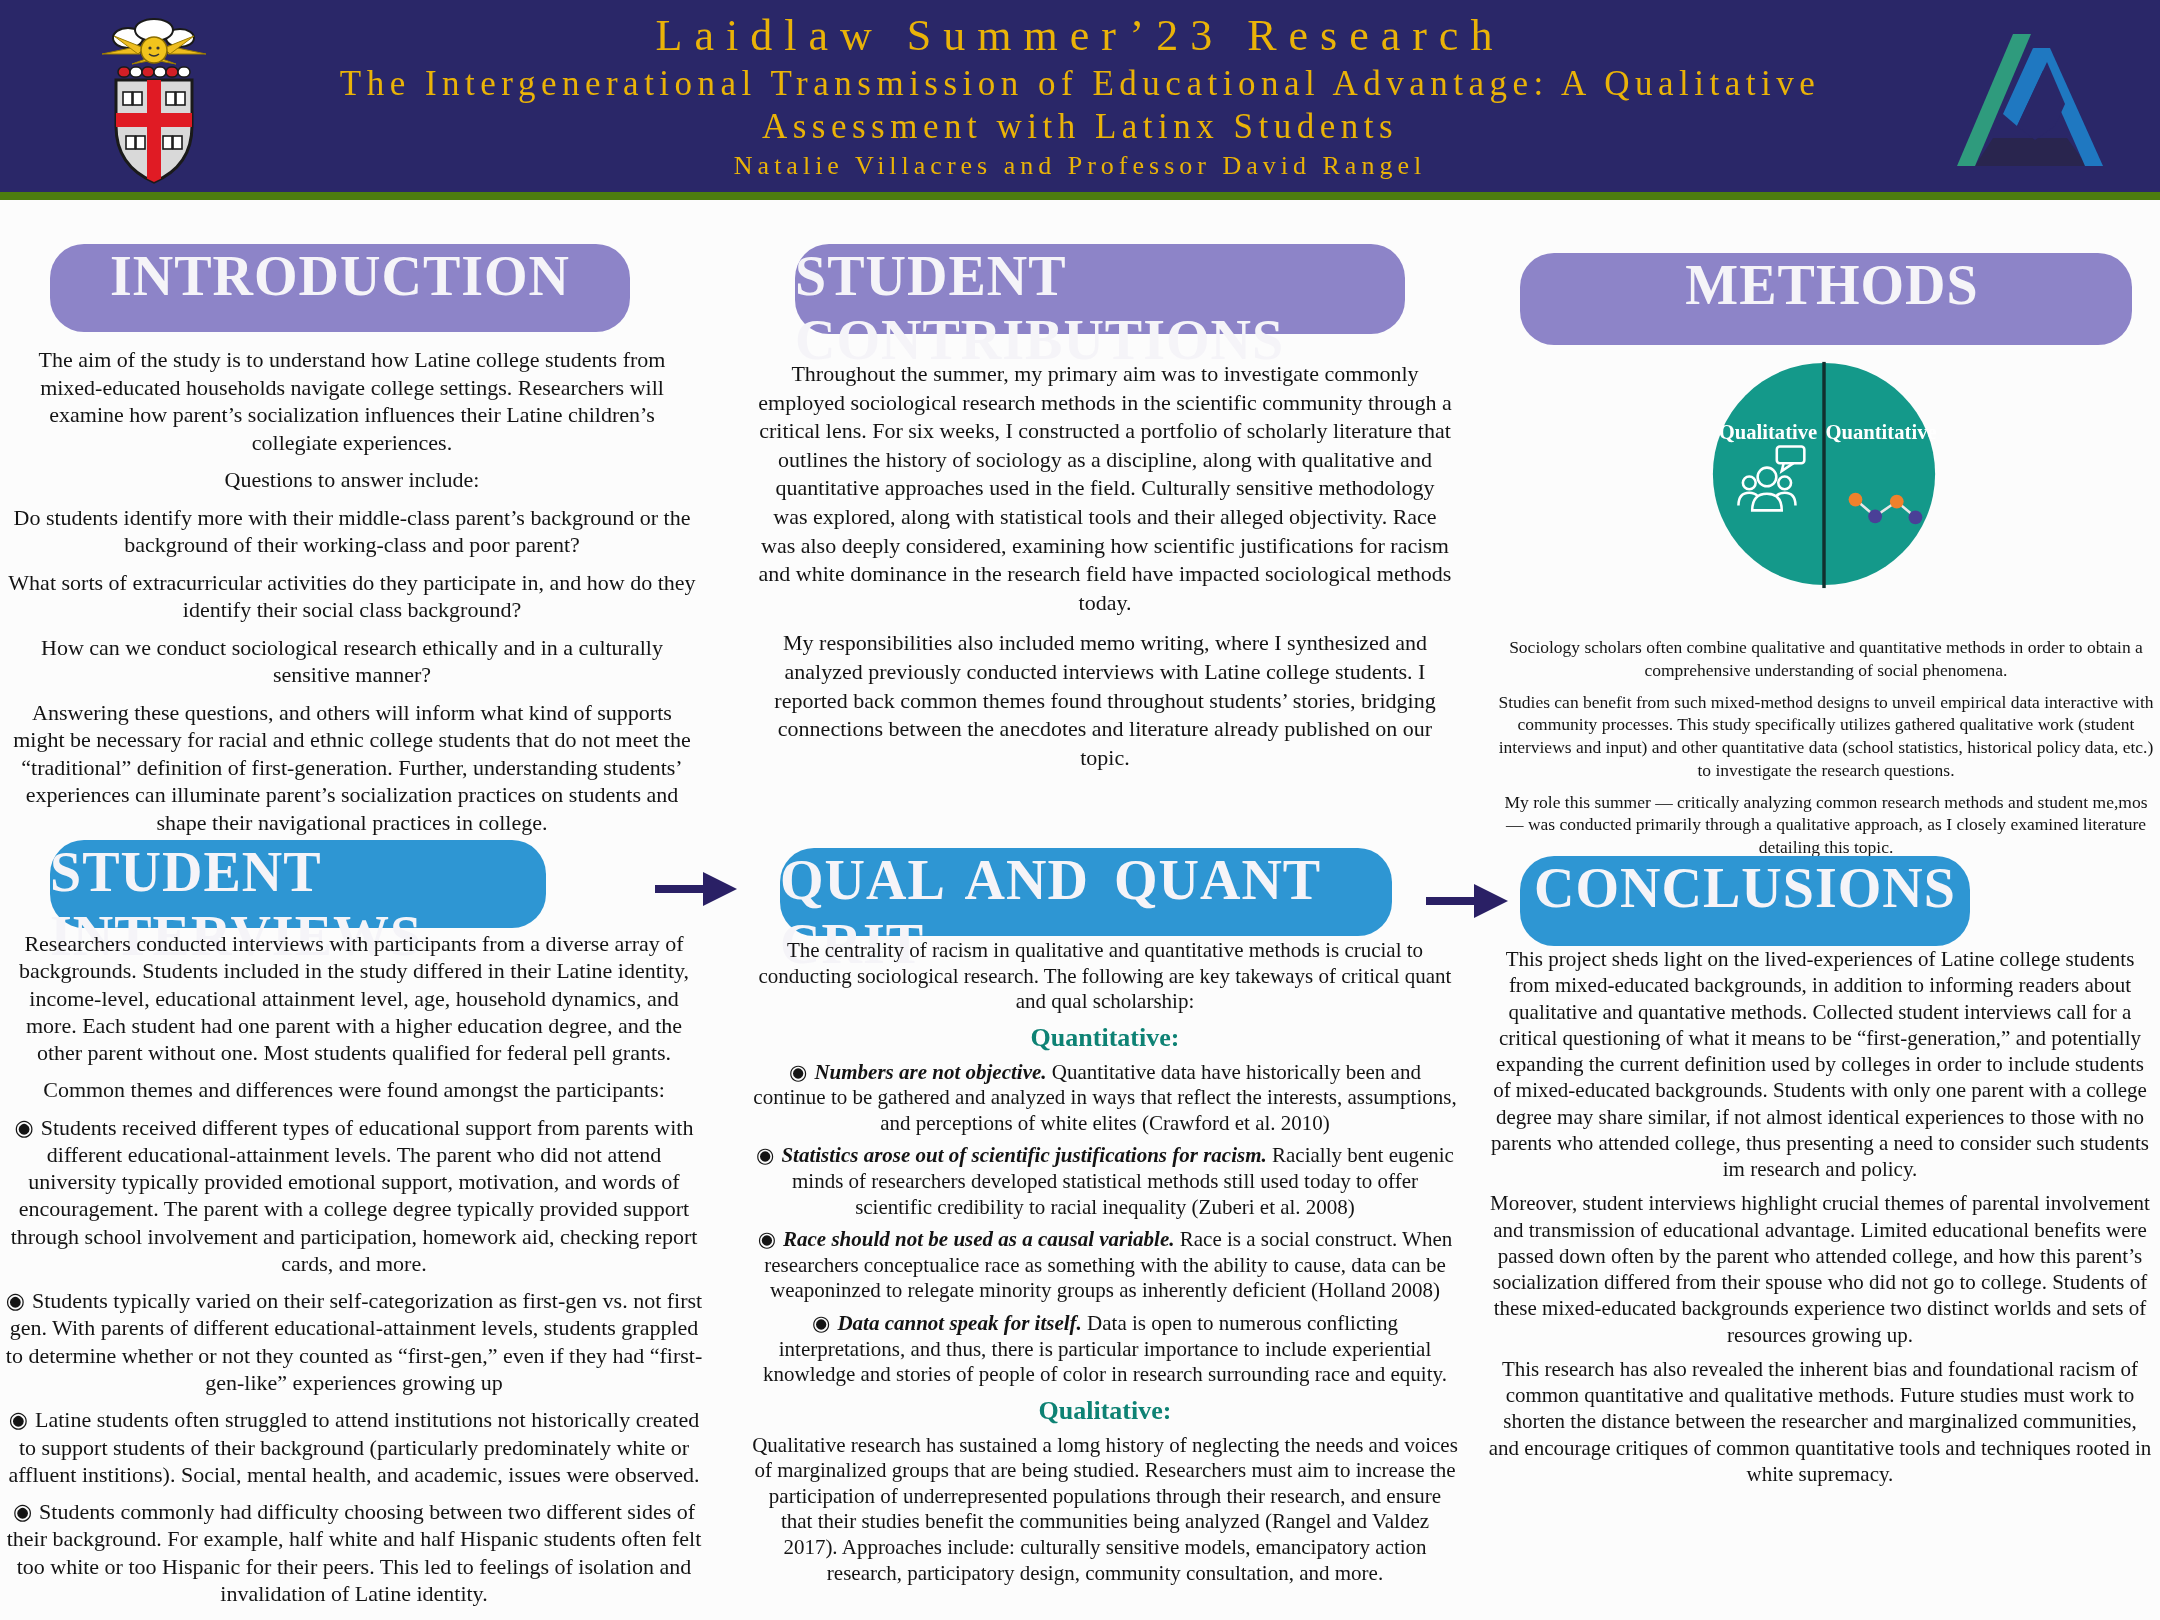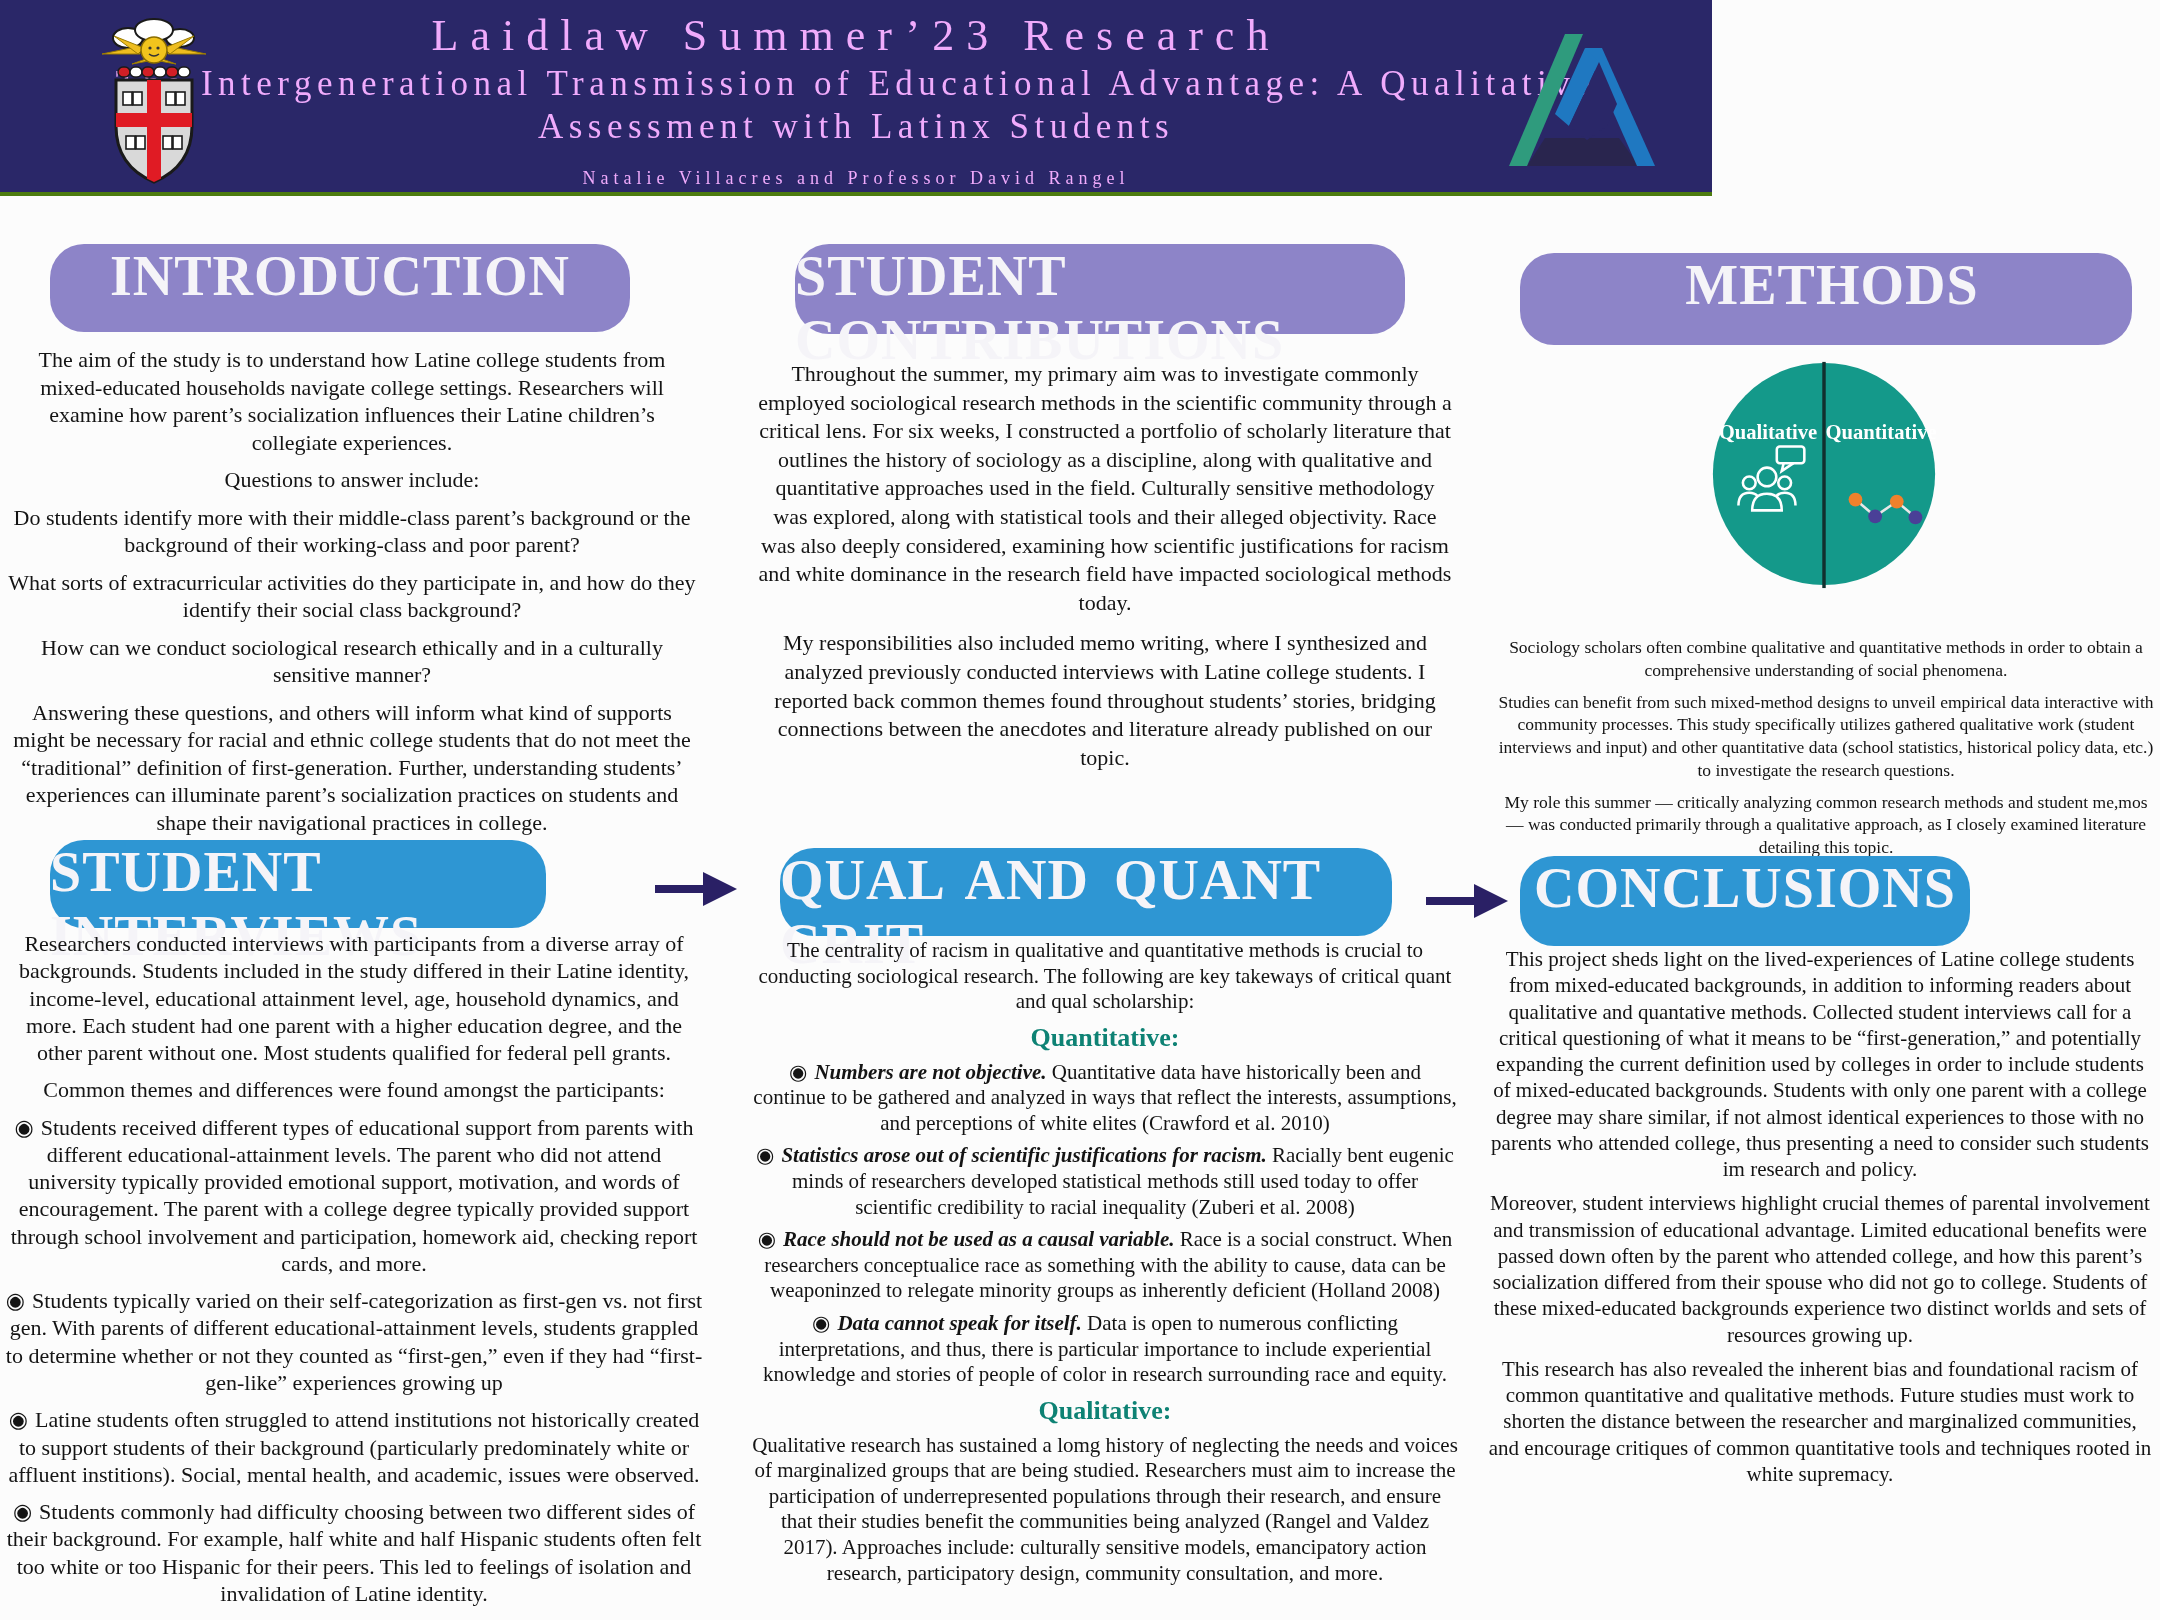--- a/index.html
+++ b/index.html
@@ -2,26 +2,26 @@
 <html><head>
 <meta charset="utf-8">
 <style>
   html,body{margin:0;padding:0;background:#e8e8e8;}
   .poster{
     position:relative; width:2160px; height:1620px; overflow:hidden;
     background:#fcfcfc; font-family:"Liberation Serif","DejaVu Serif",serif; color:#141414;
   }
   
   .masthead{
-    position:absolute; left:0; top:0; width:1712px; height:192px;
-    background:#2a2768; border-bottom:4px solid #4d7c0f; text-align:center; color:#f0abfc;
+    position:absolute; left:0; top:0; width:2160px; height:192px;
+    background:#2a2768; border-bottom:8px solid #4d7c0f; text-align:center; color:#eab308;
   }
   .head-title{padding-top:10px; font-size:44px; letter-spacing:12px; font-weight:400;}
   .head-sub{margin:2px auto 0; max-width:1660px; font-size:35px; letter-spacing:5.5px; line-height:1.22;}
-  .head-authors{margin-top:20px; font-size:18px; letter-spacing:5px;}
+  .head-authors{margin-top:3px; font-size:26px; letter-spacing:5px;}
   .crest{position:absolute; left:88px; top:12px;}
   .laidlaw{position:absolute; right:48px; top:22px;}
   
   .pill{
     position:absolute; display:flex; align-items:flex-start; justify-content:center;
     border-radius:34px; color:#f5f4f8; font-weight:bold; font-size:56px; letter-spacing:1px;
   }
   .pill.purple{background:#8d84c8;}
   .pill.blue{background:#2e96d3;}
   #intro-pill{left:50px; top:244px; width:580px; height:88px;}

